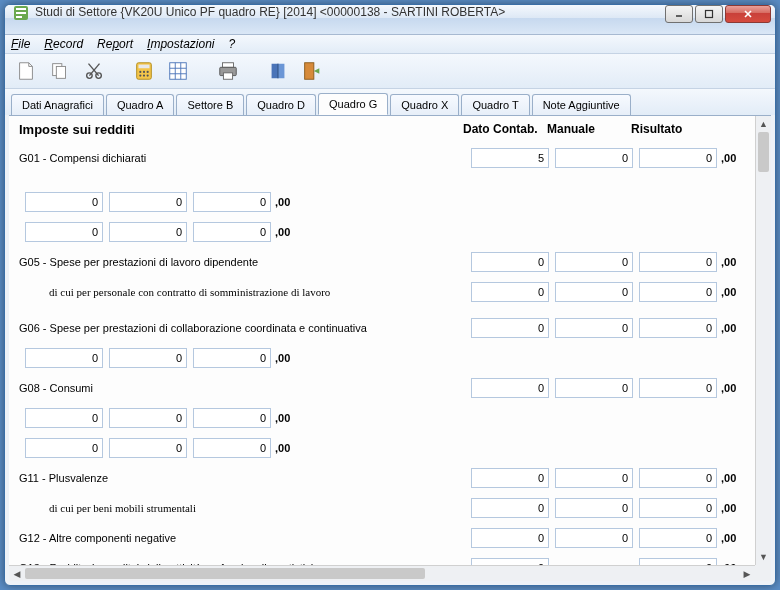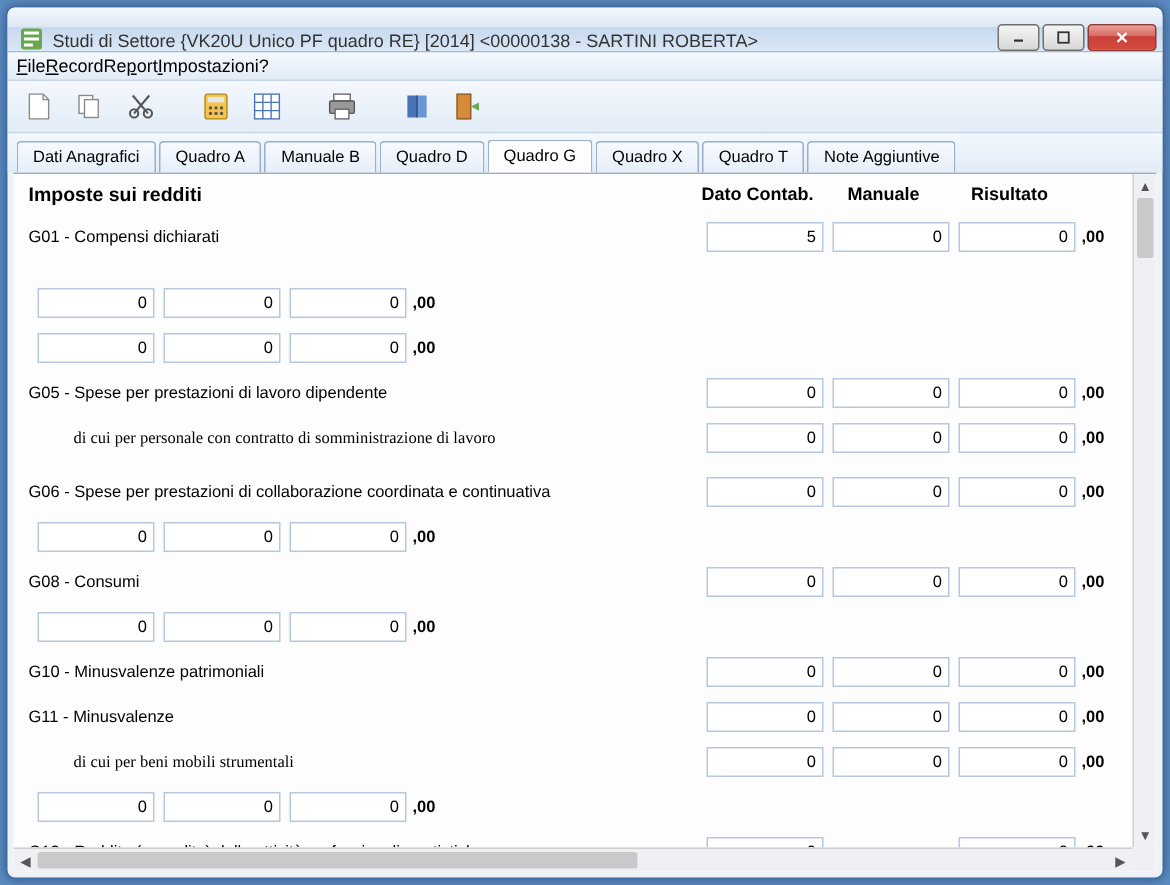--- a/index.html
+++ b/index.html
@@ -20,21 +20,21 @@
   height: 100%;
   display: flex;
   flex-direction: column;
   overflow: hidden;
   box-shadow: 0 0 8px rgba(0,0,0,0.4);
 }
 .titlebar {
   background: linear-gradient(to bottom, #f4f8fd 0%, #dde8f5 45%, #c7d9ef 46%, #dae7f6 100%);
   height: 30px;
   display: flex;
-  align-items: flex-end;
+  align-items: flex-start;
   padding: 0 4px 0 8px;
   border-bottom: 1px solid #a7b9d1;
 }
 .titlebar .icon { width: 16px; height: 16px; margin-right: 6px; }
 .titlebar .title { flex: 1; font-size: 12px; color: #333; white-space: nowrap; overflow: hidden; text-overflow: ellipsis;}
 .win-controls { display: flex; gap: 2px; }
 .win-btn {
   width: 28px; height: 18px;
   border: 1px solid #707070;
   border-radius: 3px;
@@ -46,21 +46,23 @@
 .win-btn.close {
   width: 46px;
   background: linear-gradient(to bottom, #e9a09a 0%, #d6695f 45%, #c9403a 46%, #d64b3e 100%);
   border-color: #8b3a35;
   color: #fff;
 }
 .menubar {
   background: linear-gradient(to bottom, #f4f8fd, #e2ecf7);
   padding: 2px 6px;
   display: flex;
+  gap: 14px;
   border-bottom: 1px solid #c5d3e4;
+  font-style: italic;
 }
 .menubar span { cursor: pointer; }
 .menubar span u { text-decoration: underline; }
 .toolbar {
   background: linear-gradient(to bottom, #f4f8fd, #e2ecf7);
   padding: 4px 8px;
   display: flex;
   gap: 8px;
   border-bottom: 1px solid #c5d3e4;
   align-items: center;
@@ -127,21 +129,21 @@
 .hscroll .arrow.left{left:0;} .hscroll .arrow.right{right:0;}
 .corner { position:absolute; right:0; bottom:0; width:16px; height:16px; background:#eef0f3;}
 
 .section-title { font-weight: bold; font-size: 13px; margin-bottom: 4px; }
 .headers {
   display: flex;
   font-weight: bold;
   margin-bottom: 6px;
 }
 .headers .spacer { flex: 1; }
-.headers .col { width: 84px; text-align: center; }
+.headers .col { width: 84px; }
 .headers .dec { width: 30px; }
 
 .row {
   display: flex;
   align-items: center;
   margin-bottom: 8px;
   min-height: 22px;
 }
 .row .label { flex: 1; padding-right: 8px; font-size: 11px;}
 .row .label.indent { padding-left: 30px; font-family: Liberation Serif, serif; }
@@ -261,21 +263,21 @@
         <svg viewBox="0 0 24 24">
           <rect x="4" y="3" width="10" height="18" fill="#d68a3a" stroke="#8a5a1a"></rect>
           <path d="M14 12l6-3v6z" fill="#6aa84f"></path>
         </svg>
       </div>
   </div>
 
   <div class="tabbar">
     <div class="tab">Dati Anagrafici</div>
     <div class="tab">Quadro A</div>
-    <div class="tab">Manuale B</div>
+    <div class="tab">Settore B</div>
     <div class="tab">Quadro D</div>
     <div class="tab active">Quadro G</div>
     <div class="tab">Quadro X</div>
     <div class="tab">Quadro T</div>
     <div class="tab">Note Aggiuntive</div>
   </div>
 
   <div class="content-wrap">
     <div class="content">
 
@@ -354,44 +356,44 @@
       </div>
 
       <div class="row">
         <input value="0" style="">
         <input value="0" style="">
         <input value="0" style="">
         <div class="dec">,00</div>
       </div>
 
       <div class="row">
-        <div class="label">G10 - Minusvalenze patrimoniali</div>
-        <input value="0" style="">
-        <input value="0" style="">
-        <input value="0" style="">
-        <div class="dec">,00</div>
-      </div>
-
-      <div class="row">
-        <div class="label">G11 - Minusvalenze</div>
+        <input value="0" style="">
+        <input value="0" style="">
+        <input value="0" style="">
+        <div class="dec">,00</div>
+      </div>
+
+      <div class="row">
+        <div class="label">G11 - Plusvalenze</div>
         <input value="0" style="">
         <input value="0" style="">
         <input value="0" style="">
         <div class="dec">,00</div>
       </div>
 
       <div class="row">
         <div class="label indent">di cui per beni mobili strumentali</div>
         <input value="0" style="">
         <input value="0" style="">
         <input value="0" style="">
         <div class="dec">,00</div>
       </div>
 
       <div class="row">
+        <div class="label">G12 - Altre componenti negative</div>
         <input value="0" style="">
         <input value="0" style="">
         <input value="0" style="">
         <div class="dec">,00</div>
       </div>
 
       <div class="row">
         <div class="label">G13 - Reddito (o perdita) delle attività professionali e artistiche</div>
         <input value="0" style="">
         <input style="visibility: hidden;">

